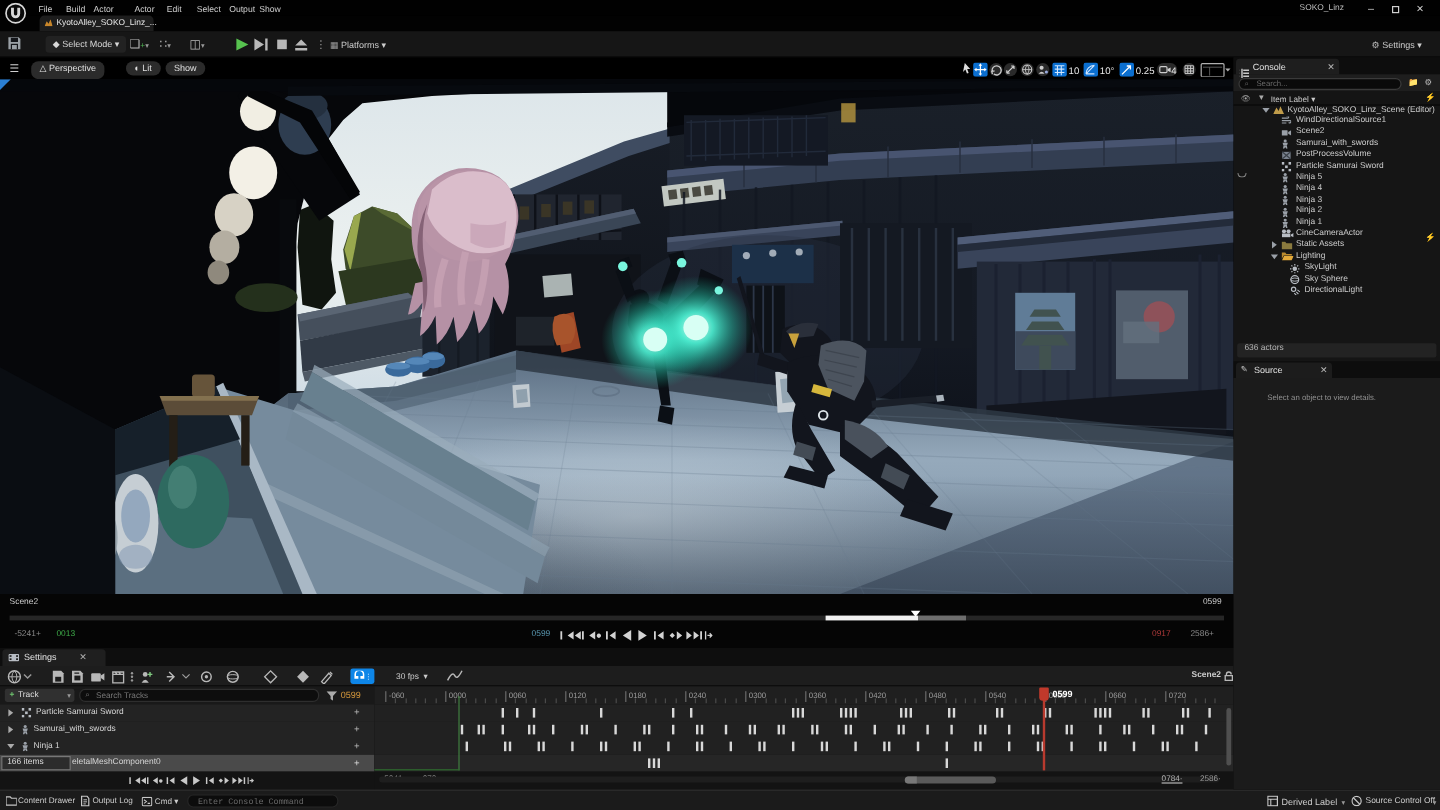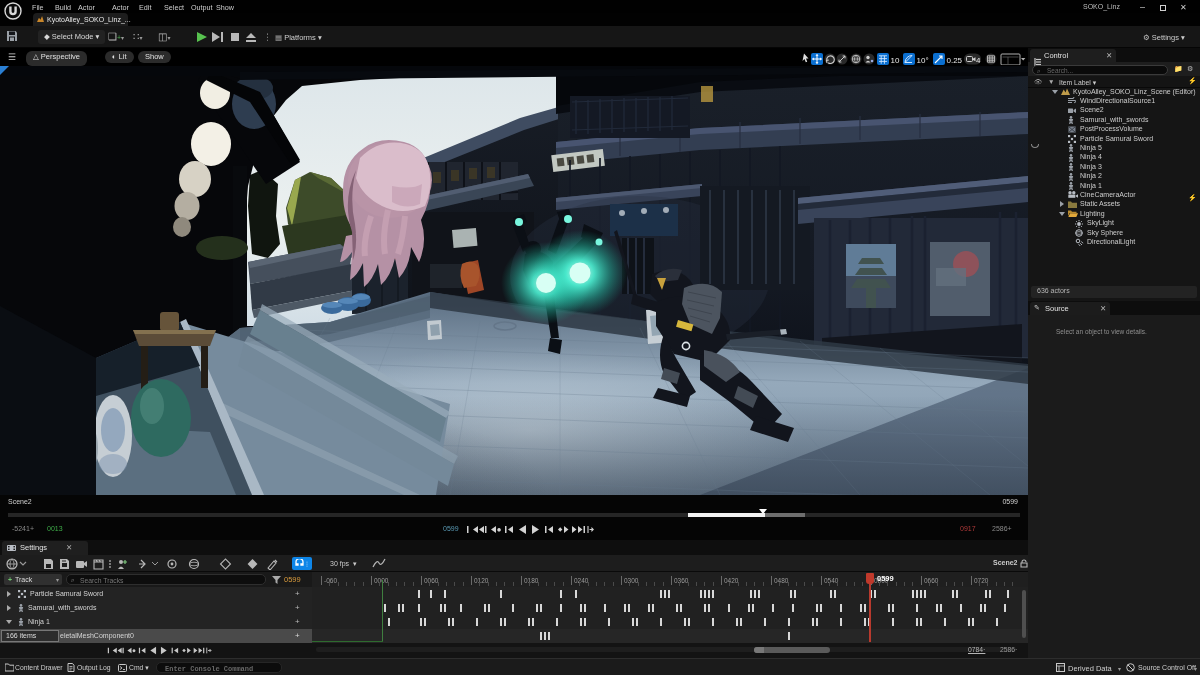--- a/index.html
+++ b/index.html
@@ -847,27 +847,27 @@
           <path d="M1 0.5 h4.5 l1.5 1.8 V8.5 H1 Z" fill="none" stroke="#c8c8c8" stroke-width="1"></path>
           <path d="M2.5 3.5 h3 M2.5 5.2 h3 M2.5 6.9 h2" stroke="#c8c8c8" stroke-width=".8"></path>
         </svg></span>
     <span class="txt" style="position:absolute;left:77px;top:4.5px;font-size:6.8px;color:#cdcdcd;">Output Log</span>
     <span style="position:absolute;left:118px;top:4.5px;line-height:0;font-size:0;"><svg width="9" height="8" viewBox="0 0 9 8">
           <rect x="0.5" y="0.5" width="8" height="7" rx="1" fill="none" stroke="#c8c8c8" stroke-width="1"></rect>
           <path d="M2 2.5 l2 1.5 -2 1.5 M5 5.5 h2" stroke="#c8c8c8" stroke-width=".9" fill="none"></path>
         </svg></span>
     <span class="txt" style="position:absolute;left:129px;top:4.5px;font-size:6.8px;color:#cdcdcd;">Cmd ▾</span>
     <div style="position:absolute;left:156px;top:3px;width:126px;height:11px;background:#0c0c0c;border-radius:5px;border:1px solid #262626;">
-      <span style="position:absolute;left:8px;top:1.5px;font-size:7px;color:#686868;font-family:'Liberation Mono',monospace;font-weight:bold;">Enter Console Command</span>
+      <span style="position:absolute;left:8px;top:1.5px;font-size:7px;color:#686868;font-family:'Liberation Mono',monospace;">Enter Console Command</span>
     </div>
     <span style="position:absolute;left:1056px;top:4px;line-height:0;font-size:0;"><svg width="9" height="9" viewBox="0 0 9 9">
           <rect x="0.5" y="0.5" width="8" height="8" fill="none" stroke="#c8c8c8" stroke-width="1"></rect>
           <path d="M0.5 3 h8 M3 3 v5.5" stroke="#c8c8c8" stroke-width=".9"></path>
         </svg></span>
-    <span class="txt" style="position:absolute;left:1068px;top:4.5px;font-size:7.5px;color:#cdcdcd;">Derived Data</span>
+    <span class="txt" style="position:absolute;left:1068px;top:4.5px;font-size:7.5px;color:#cdcdcd;">Derived Label</span>
     <span class="txt" style="position:absolute;left:1118px;top:6px;font-size:6px;color:#999;">▾</span>
     <span style="position:absolute;left:1126px;top:4px;line-height:0;font-size:0;"><svg width="9" height="9" viewBox="0 0 9 9">
           <circle cx="4.5" cy="4.5" r="3.8" fill="none" stroke="#c8c8c8" stroke-width="1"></circle>
           <line x1="1.8" y1="1.8" x2="7.2" y2="7.2" stroke="#c8c8c8" stroke-width="1"></line>
         </svg></span>
     <span class="txt" style="position:absolute;left:1138px;top:4.5px;font-size:7px;color:#cdcdcd;">Source Control Off</span>
     <span class="txt" style="position:absolute;left:1194px;top:6px;font-size:6px;color:#999;">▾</span>
   </div>
 
   <div class="abs" id="rightpanel" style="left:1028px;top:48px;width:172px;height:610px;background:#151515;">
@@ -880,21 +880,21 @@
             <line x1="0" y1="1.5" x2="8" y2="1.5"></line>
             <line x1="0" y1="4" x2="8" y2="4"></line>
             <line x1="0" y1="6.5" x2="8" y2="6.5"></line>
           </g>
           <rect x="0" y="0" width="3" height="8" fill="#1e1e1e"></rect>
           <g stroke="#c8c8c8" stroke-width="1.2">
             <line x1="2" y1="0" x2="2" y2="8"></line>
           </g>
         </svg>
     </div>
-    <span class="txt" style="position:absolute;left:16px;top:3px;font-size:7.5px;color:#e0e0e0;">Control</span>
+    <span class="txt" style="position:absolute;left:16px;top:3px;font-size:7.5px;color:#e0e0e0;">Console</span>
     <span class="txt" style="position:absolute;left:78px;top:2.5px;font-size:7.5px;color:#b8b8b8;">✕</span>
     <div style="position:absolute;left:4px;top:16.5px;width:136px;height:10px;background:#0a0a0a;border:1px solid #3a3a3a;border-radius:5px;">
       <span style="position:absolute;left:4px;top:1px;font-size:6.5px;color:#777;">⌕</span>
       <span style="position:absolute;left:14px;top:1px;font-size:6.5px;color:#6a6a6a;">Search...</span>
     </div>
     <span style="position:absolute;left:146px;top:17px;font-size:7px;color:#b8a24a;">📁</span>
     <span style="position:absolute;left:159px;top:17px;font-size:7px;color:#b8b8b8;">⚙</span>
     <div style="position:absolute;left:0;top:28px;width:172px;height:12px;background:#141414;border-bottom:1px solid #090909;"></div>
     <span style="position:absolute;left:6px;top:30px;font-size:6.5px;color:#aaa;">👁</span>
     <span style="position:absolute;left:20px;top:30px;font-size:6.5px;color:#aaa;">▼</span>

